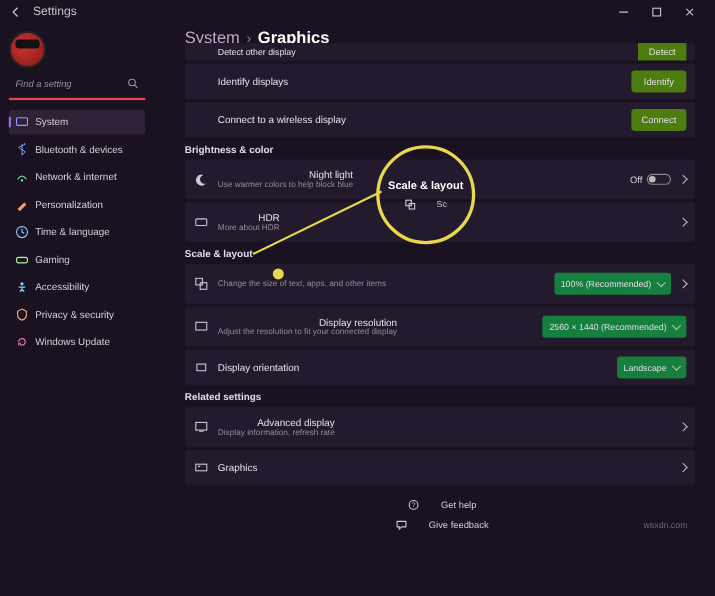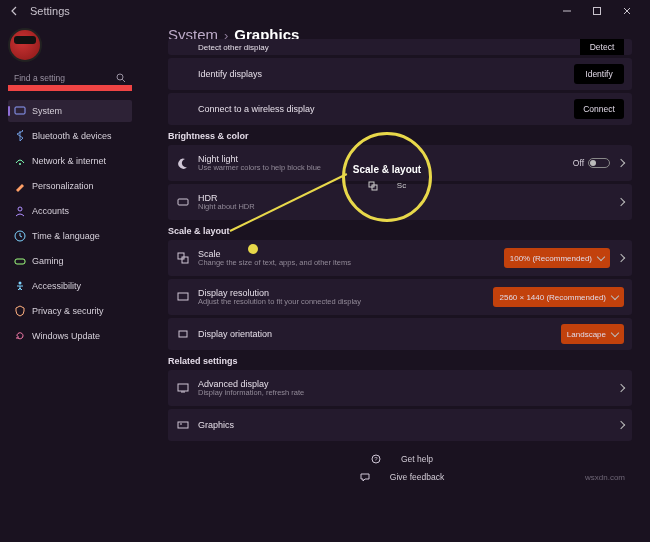--- a/index.html
+++ b/index.html
@@ -6,41 +6,41 @@
   body { width: 650px; height: 542px; background: #1a1220; color: #e8e0ec; overflow: hidden; font-size: 9px; position: relative; }
   .titlebar { height: 22px; display: flex; align-items: center; padding: 0 8px; }
   .back { width:14px; height:14px; display:flex; align-items:center; justify-content:center; margin-right: 8px; }
   .title { font-size: 11px; color: #c8c2cc; }
   .winctrl { margin-left:auto; display:flex; gap:0; }
   .wbtn { width:30px; height:18px; display:flex; align-items:center; justify-content:center; color:#c8c2cc; }
   .layout { display:flex; height: calc(100% - 22px); }
   .sidebar { width: 140px; padding: 4px 8px 8px 8px; display:flex; flex-direction:column; gap:3px; }
   .avatar { width:34px; height:34px; border-radius:50%; margin: 2px 0 6px 0; background: radial-gradient(circle at 40% 40%, #cc3333, #881818); border: 2px solid #222; position:relative; overflow:hidden; }
   .avatar::before { content:""; position:absolute; top:6px; left:4px; right:4px; height:8px; background:#111; border-radius:3px; }
-  .search { display:flex; align-items:center; justify-content:space-between; height:20px; padding:0 6px; border-bottom:6px solid #ef4444; color:#9890a0; font-size:8.5px; margin-bottom:6px; }
+  .search { display:flex; justify-content:space-between; height:20px; padding:0 6px; border-bottom:2px solid #ef4444; color:#9890a0; font-size:8.5px; margin-bottom:6px;font-style:italic; }
   .navitem { display:flex; align-items:center; gap:6px; height:22px; padding:0 6px; border-radius:2px; font-size:9px; color:#d6d0da; }
   .navitem.active { background:#2d2236; position:relative; }
   .navitem.active::before { content:""; position:absolute; left:0; top:6px; bottom:6px; width:2px; background:#8f6ed6; border-radius:1px; }
   .nicon { width:12px; height:12px; display:flex; align-items:center; justify-content:center; color:#bfb6c8; }
   .main { flex:1; padding: 0 18px 10px 28px; overflow:hidden; }
   .crumbs { display:flex; align-items:baseline; gap:6px; margin: 4px 0 8px 0; }
   .crumb { font-size:15px; color:#bcaac8; }
   .crumbsep { font-size:13px; color:#8e7c9a; }
   .crumb.now { font-size:15px; font-weight:600; color:#fff; }
   .section-head { font-size:9px; font-weight:700; color:#e2dae6; margin: 6px 0 4px 0; }
-  .row { display:flex; align-items:center; background:#241a2d; height:32px; border-radius:3px; padding:0 8px; margin-bottom:3px; }
+  .row { display:flex; align-items:center; background:#241a2d; height:32px; border-radius:3px; padding:0 8px; margin-bottom:3px;text-align:right; }
   .row.tall { height:36px; }
   .ricon { width:14px; height:14px; display:flex; align-items:center; justify-content:center; color:#cfc6d6; margin-right:8px; }
   .rtext { display:flex; flex-direction:column; }
   .rtitle { font-size:9px; color:#e6dfe9; }
   .rsub { font-size:7.5px; color:#928a98; line-height:1.1; }
   .rspacer { flex:1; }
   .rctrl { font-size:8.5px; color:#d6d0da; display:flex; align-items:center; gap:4px; }
-  .btn { background:#000000; height:20px; min-width:50px; padding:0 8px; display:flex; align-items:center; justify-content:center; border-radius:3px; font-size:8.5px; color:#e0d8e6; }
-  .select { background:#c2410c; height:20px; padding:0 6px; display:flex; align-items:center; gap:6px; border-radius:3px; font-size:8px; color:#e0d8e6; }
+  .btn { background:#4d7c0f; height:20px; min-width:50px; padding:0 8px; display:flex; align-items:center; justify-content:center; border-radius:3px; font-size:8.5px; color:#e0d8e6; }
+  .select { background:#15803d; height:20px; padding:0 6px; display:flex; align-items:center; gap:6px; border-radius:3px; font-size:8px; color:#e0d8e6; }
   .chev { width:6px; height:6px; border-right:1px solid #bbb; border-bottom:1px solid #bbb; transform:rotate(-45deg); }
   .chevd { transform:rotate(45deg); margin-top:-2px; }
   .toggle { width:22px; height:10px; border:1px solid #888; border-radius:6px; position:relative; }
   .toggle::after { content:""; position:absolute; width:6px; height:6px; border-radius:50%; background:#bbb; left:1px; top:1px; }
   .footlink { display:flex; align-items:center; gap:20px; height:18px; font-size:8.5px; color:#d2ccd6; padding-left:4px;justify-content:center; }
   .trunc { position:relative; overflow:hidden; height:18px; }
   .callout { position:absolute; left:342px; top:132px; width:90px; height:90px; border-radius:50%; border:3px solid #e8d84a; display:flex; flex-direction:column; align-items:center; justify-content:center; pointer-events:none; }
   .callout .big { font-size:10px; font-weight:600; color:#fff; margin-bottom:6px; }
   .callout .mini { display:flex; align-items:center; gap:19px; font-size:8px; color:#ccc; }
   .pointer-line { position:absolute; width:130px; height:2px; background:linear-gradient(90deg,#e8d84a,#e8d84a); top:230px; left:230px; transform-origin:left center; transform:rotate(-26deg); pointer-events:none; }
@@ -115,29 +115,20 @@
         <span class="nicon">
           <svg width="12" height="12">
             <path d="M2 10 l6-6 2 2-6 6z" fill="#ff9f66"></path>
           </svg>
         </span>
         <span>Personalization</span>
       </div>
     <div class="navitem">
         <span class="nicon">
           <svg width="12" height="12">
-            <circle cx="6" cy="4" r="2" stroke="#b08fff" fill="none"></circle>
-            <path d="M2 11 q4-4 8 0" stroke="#b08fff" fill="none"></path>
-          </svg>
-        </span>
-        <span>Accounts</span>
-      </div>
-    <div class="navitem">
-        <span class="nicon">
-          <svg width="12" height="12">
             <circle cx="6" cy="6" r="5" stroke="#7fd4ff" fill="none"></circle>
             <path d="M6 3 v3 l2 1" stroke="#7fd4ff" fill="none"></path>
           </svg>
         </span>
         <span>Time &amp; language</span>
       </div>
     <div class="navitem">
         <span class="nicon">
           <svg width="12" height="12">
             <rect x="1" y="4" width="10" height="5" rx="2" stroke="#9fff7f" fill="none"></rect>
@@ -225,36 +216,35 @@
       <div class="chev" style="margin-left:8px;"></div>
     </div>
     <div class="row tall">
       <div class="ricon">
           <svg width="12" height="12">
             <rect x="1" y="3" width="10" height="6" rx="1" stroke="#cfc6d6" fill="none"></rect>
           </svg>
         </div>
       <div class="rtext">
         <div class="rtitle">HDR</div>
-        <div class="rsub">Night about HDR</div>
+        <div class="rsub">More about HDR</div>
       </div>
       <div class="rspacer"></div>
       <div class="chev"></div>
     </div>
 
     <div class="section-head">Scale &amp; layout</div>
     <div class="row tall">
       <div class="ricon">
           <svg width="12" height="12">
             <rect x="1" y="1" width="6" height="6" stroke="#cfc6d6" fill="none"></rect>
             <rect x="5" y="5" width="6" height="6" stroke="#cfc6d6" fill="none"></rect>
           </svg>
         </div>
       <div class="rtext">
-        <div class="rtitle">Scale</div>
         <div class="rsub">Change the size of text, apps, and other items</div>
       </div>
       <div class="rspacer"></div>
       <div class="select">
           <span>100% (Recommended)</span>
           <div class="chev chevd"></div>
         </div>
       <div class="chev" style="margin-left:8px;"></div>
     </div>
     <div class="row tall">

